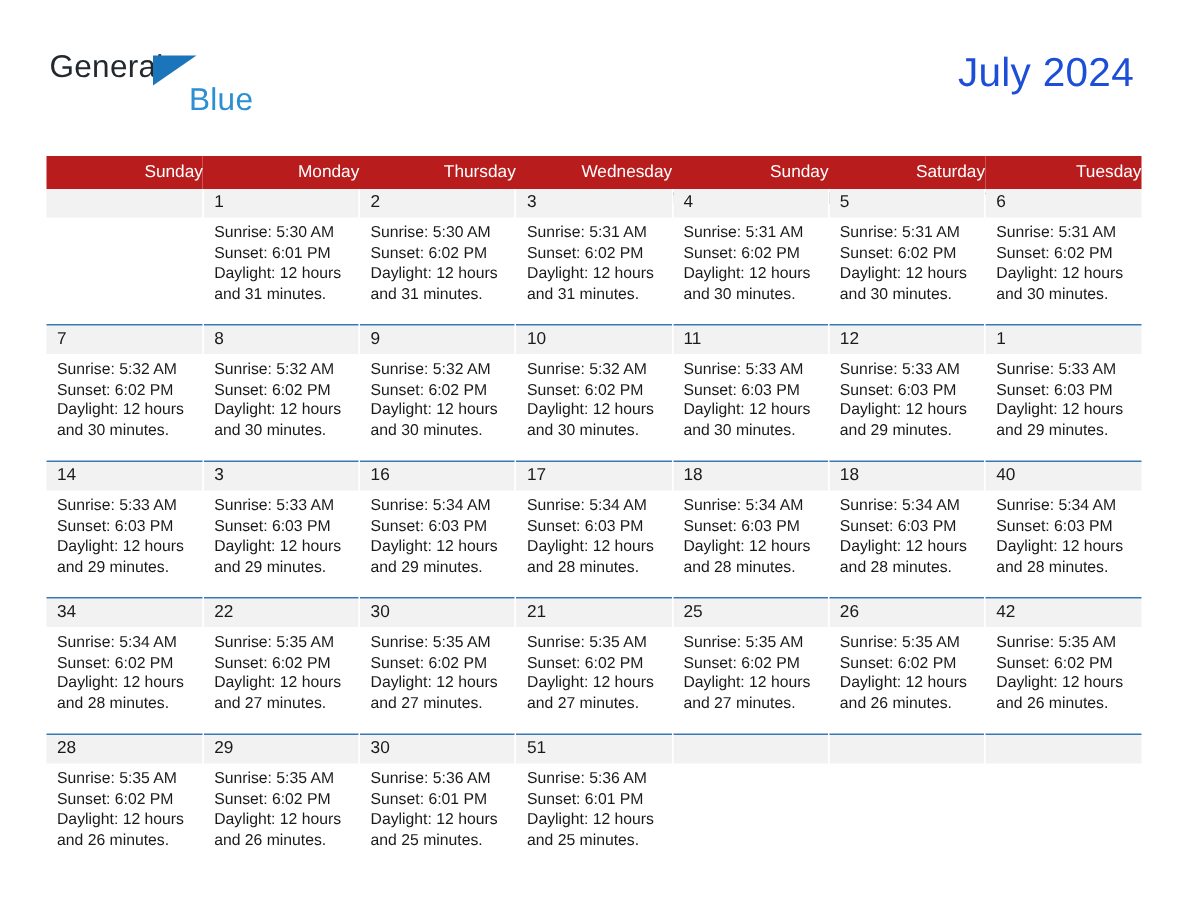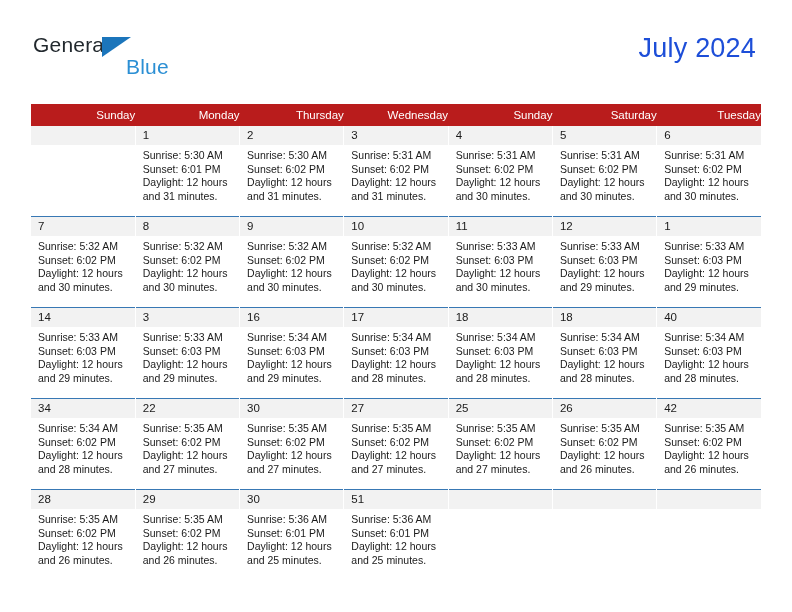--- a/index.html
+++ b/index.html
@@ -400,21 +400,21 @@
             <td>
               <div class="daynum">30</div>
               <div class="cell-body">
                 <div>Sunrise: 5:35 AM</div>
                 <div>Sunset: 6:02 PM</div>
                 <div>Daylight: 12 hours</div>
                 <div>and 27 minutes.</div>
               </div>
             </td>
             <td>
-              <div class="daynum">27</div>
+              <div class="daynum">21</div>
               <div class="cell-body">
                 <div>Sunrise: 5:35 AM</div>
                 <div>Sunset: 6:02 PM</div>
                 <div>Daylight: 12 hours</div>
                 <div>and 27 minutes.</div>
               </div>
             </td>
             <td>
               <div class="daynum">25</div>
               <div class="cell-body">

